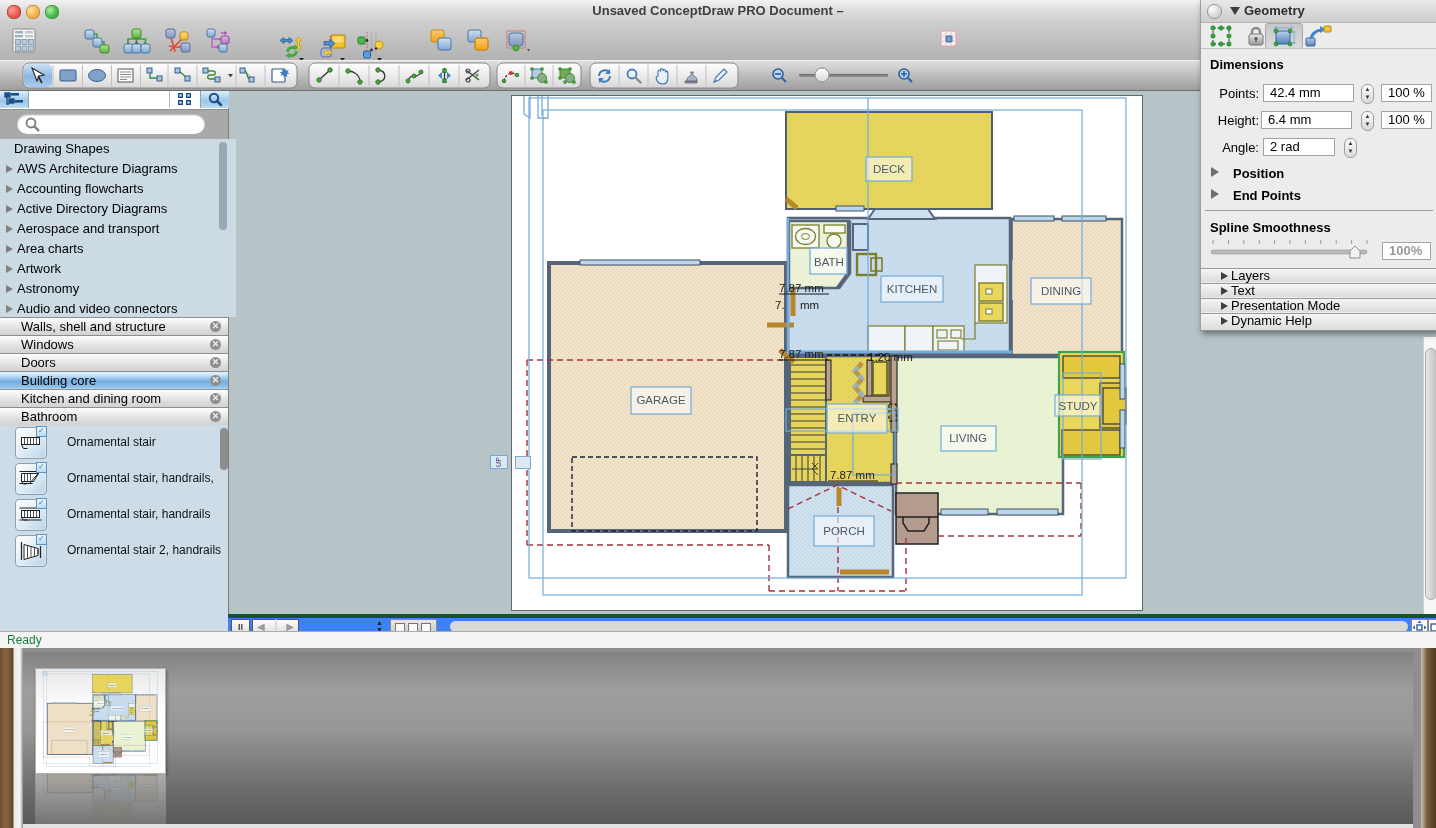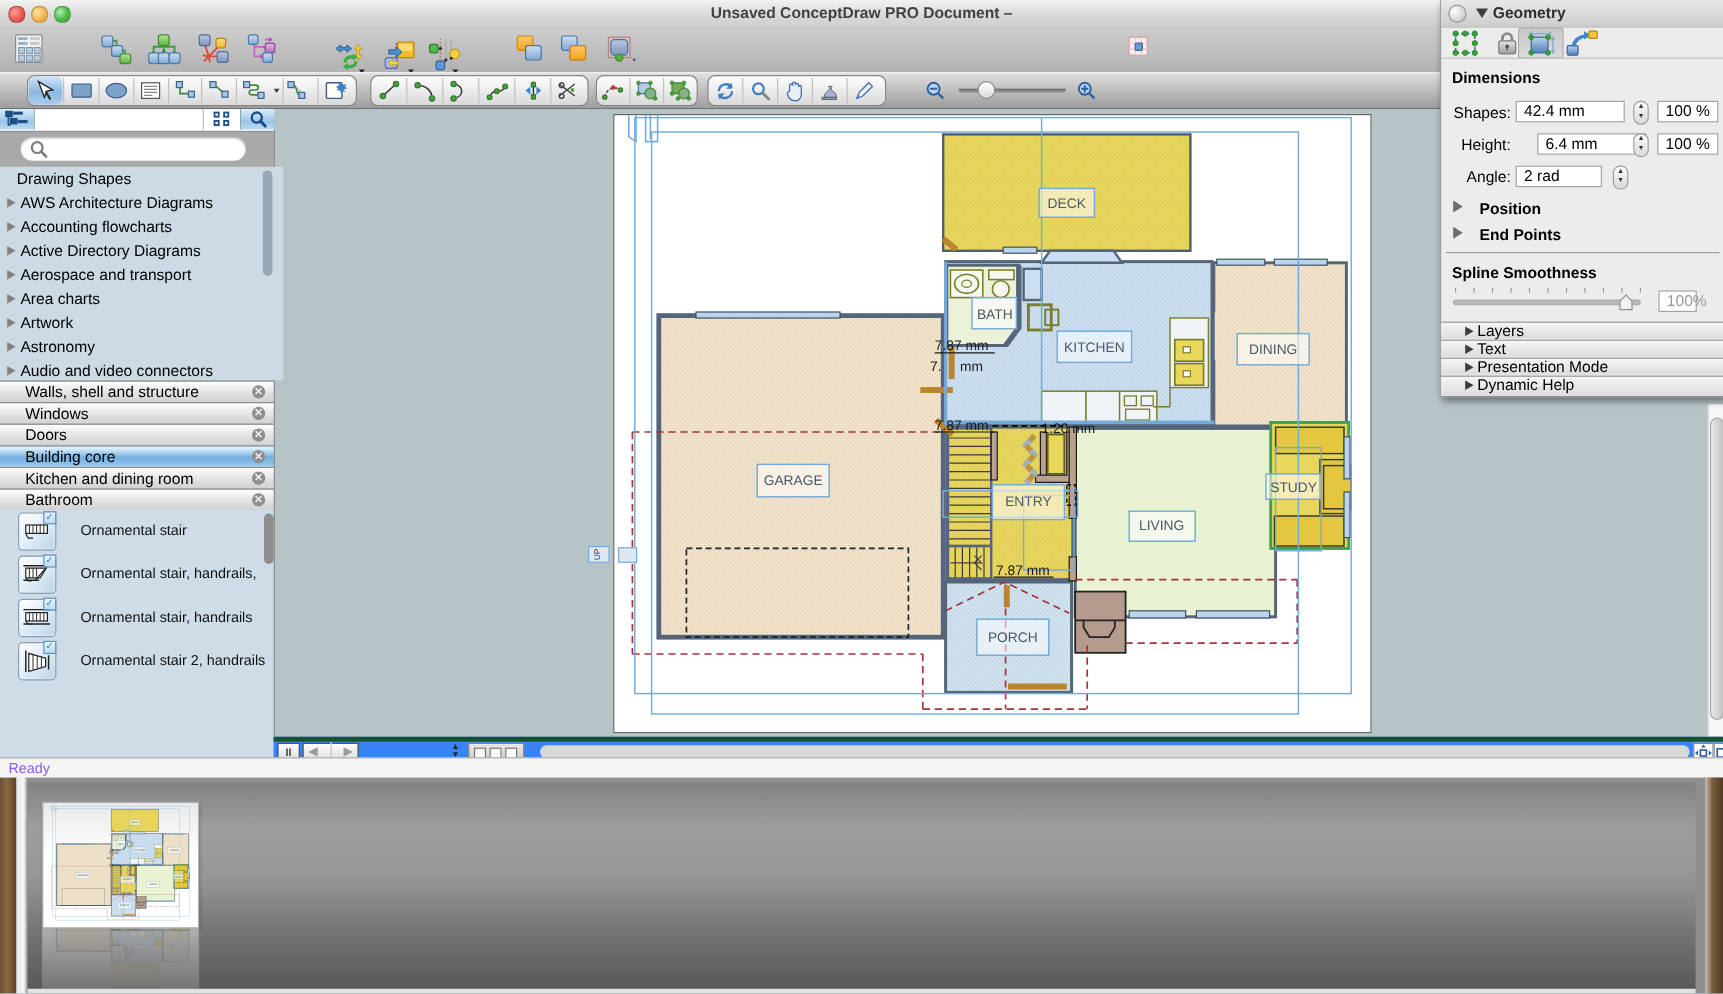--- a/index.html
+++ b/index.html
@@ -58,21 +58,21 @@
      border-top:5px solid transparent;border-bottom:5px solid transparent;}
   .palbar{position:absolute;left:0;width:236px;height:14px;border-top:1px solid #9a9a9a;
      background:linear-gradient(#f5f5f5,#dcdcdc);font-size:13px;font-weight:normal;
      line-height:14px;padding-left:30px;box-sizing:border-box;}
   .palbar .tri{position:absolute;left:20px;top:3px;width:0;height:0;
      border-left:7px solid #3d3d3d;border-top:4px solid transparent;border-bottom:4px solid transparent;}
   
   #statusrow{left:228px;top:614px;width:1224px;height:17px;background:#3b82f6;
      border-top:4px solid #14532d;box-sizing:border-box;}
   #readybar{left:0;top:631px;width:1436px;height:28px;background:#f4f4f2;
-     border-top:1px solid #ababab;box-sizing:border-box;font-size:12px;color:#8b5cf6;
+     border-top:1px solid #ababab;box-sizing:border-box;font-size:12px;color:#15803d;
      line-height:16px;padding-left:7px;}
   #tray{left:0;top:648px;width:1436px;height:180px;
      background:linear-gradient(90deg,#6b4f33 0,#8a6845 6px,#5e452c 13px,#e8e8e8 14px,#f5f5f5 20px,#8e8e8e 23px);}
   #trayinner{left:23px;top:4px;width:1390px;height:172px;
      background:linear-gradient(#828282,#9e9e9e 22%,#979797 45%,#757575 72%,#595959);}
   #traywoodr{right:0;top:648px;width:15px;height:180px;
      background:linear-gradient(90deg,#c9c2b8,#7a5c3c 40%,#4f3a22);}
 </style>
 </head>
 <body>
@@ -762,45 +762,45 @@
           <stop offset="1" stop-color="#9a9a9a"></stop>
         </linearGradient>
       <linearGradient id="blueg" x1="0" y1="0" x2="0" y2="1">
           <stop offset="0" stop-color="#b9d1ec"></stop>
           <stop offset="1" stop-color="#5580b8"></stop>
         </linearGradient>
     </defs>
   </svg>
   <div class="abs" style="left:0;top:48px;width:236px;height:1px;background:#c2c2c2;"></div>
   <div class="ptitle" style="left:9px;top:57px;">Dimensions</div>
-  <div class="plabel" style="left:0px;top:86px;width:58px;">Shapes:</div>
+  <div class="plabel" style="left:0px;top:86px;width:58px;">Points:</div>
   <div class="pfield" style="left:62px;top:84px;width:91px;">42.4 mm</div>
   <div class="stepper" style="left:160px;top:84px;">▲<br>▼</div>
   <div class="pfield" style="left:180px;top:84px;width:51px;">100 %</div>
   <div class="plabel" style="left:0px;top:113px;width:58px;">Height:</div>
-  <div class="pfield" style="left:80px;top:111px;width:91px;">6.4 mm</div>
+  <div class="pfield" style="left:60px;top:111px;width:91px;">6.4 mm</div>
   <div class="stepper" style="left:160px;top:111px;">▲<br>▼</div>
   <div class="pfield" style="left:180px;top:111px;width:51px;">100 %</div>
   <div class="plabel" style="left:0px;top:140px;width:58px;">Angle:</div>
   <div class="pfield" style="left:62px;top:138px;width:72px;">2 rad</div>
   <div class="stepper" style="left:143px;top:138px;">▲<br>▼</div>
   <div class="ptri" style="left:10px;top:167px;"></div>
   <div class="ptitle" style="left:32px;top:166px;">Position</div>
   <div class="ptri" style="left:10px;top:189px;"></div>
   <div class="ptitle" style="left:32px;top:188px;">End Points</div>
   <div class="abs" style="left:4px;top:210px;width:228px;height:1px;background:#9e9e9e;"></div>
   <div class="ptitle" style="left:9px;top:220px;">Spline Smoothness</div>
   <svg class="abs" style="left:8px;top:238px;" width="160" height="24" viewBox="0 0 160 24">
     <g stroke="#9a9a9a" stroke-width="1">
       <path d="M4 2v4M19.4 2v4M34.8 2v4M50.2 2v4M65.6 2v4M81 2v4M96.4 2v4M111.8 2v4M127.2 2v4M142.6 2v4M158 2v4"></path>
     </g>
     <rect x="2" y="12" width="156" height="4" rx="2" fill="#b9b9b9" stroke="#999" stroke-width="0.6"></rect>
     <path d="M141 20v-7l5-5 5 5v7z" fill="#f2f2f2" stroke="#8e8e8e"></path>
   </svg>
-  <div class="pfield" style="left:181px;top:242px;width:32px;color:#999;">100%</div>
+  <div class="pfield" style="left:181px;top:242px;width:49px;color:#999;font-weight:bold;">100%</div>
   <div class="palbar" style="top:268px;"><span class="tri"></span>Layers</div>
   <div class="palbar" style="top:283px;"><span class="tri"></span>Text</div>
   <div class="palbar" style="top:298px;"><span class="tri"></span>Presentation Mode</div>
   <div class="palbar" style="top:313px;height:17px;"><span class="tri"></span>Dynamic Help</div>
 </div>
 
 <div class="abs" id="statusrow">
   <div class="abs" style="left:3px;top:1px;width:17px;height:14px;background:linear-gradient(#fdfdfd,#dcdcdc);border:1px solid #555;font-size:9px;font-weight:bold;color:#444;text-align:center;line-height:14px;">II</div>
   <div class="abs" style="left:24px;top:1px;width:45px;height:14px;background:linear-gradient(#fdfdfd,#dcdcdc);border:1px solid #555;">
     <span style="position:absolute;left:4px;top:0;font-size:10px;color:#9a9a9a;line-height:14px;">◀</span>

